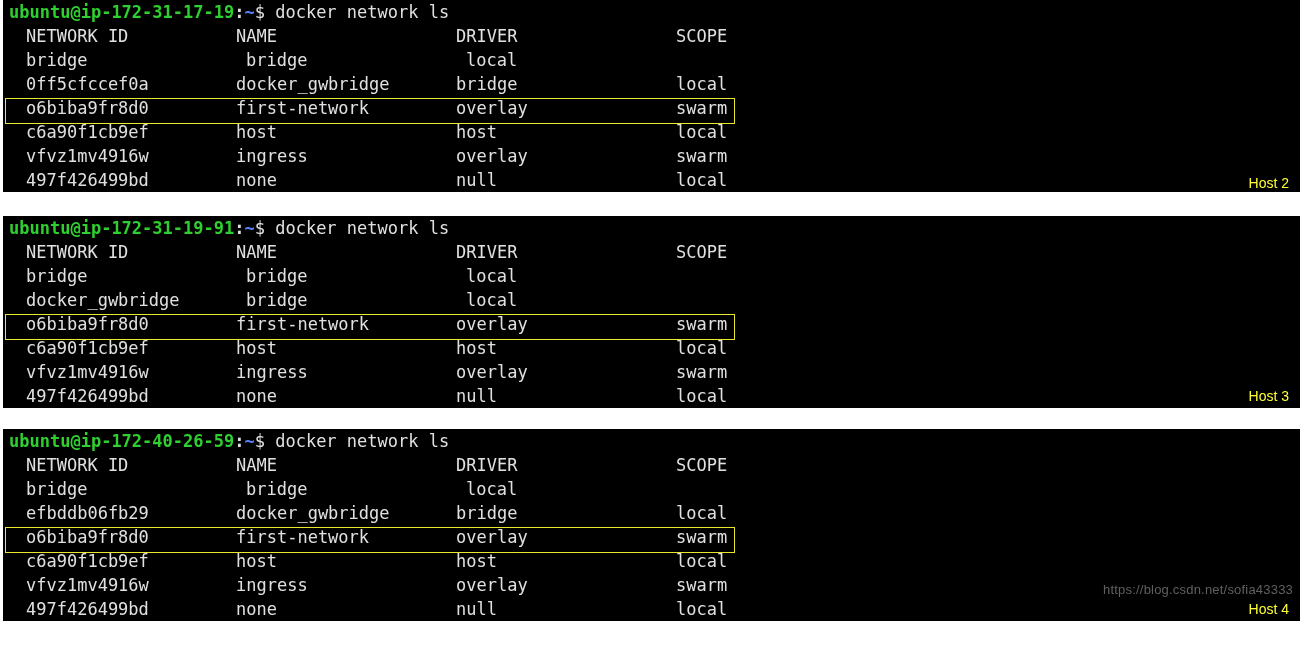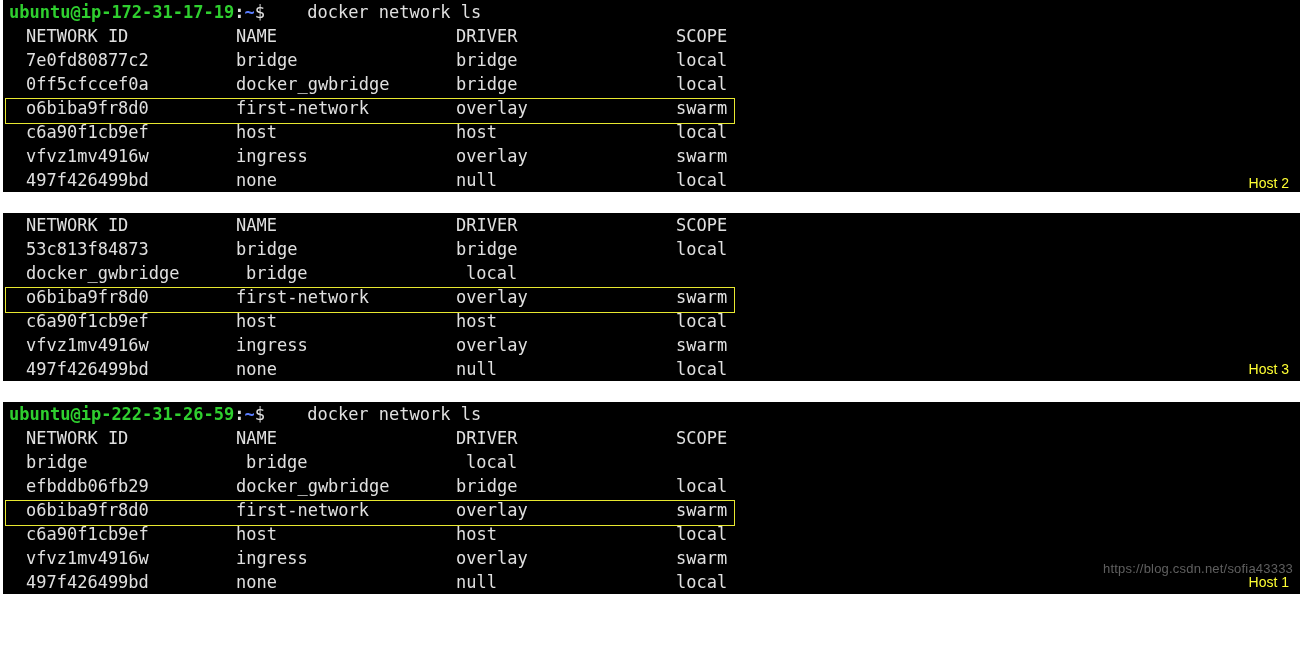--- a/index.html
+++ b/index.html
@@ -26,21 +26,21 @@
     border-width: 0;
   }
   .t0 { border-width: 0 3px 0 3px; }
   .t1 { border-width: 3px 3px 0 3px; }
   .t2 { border-width: 3px 3px 0 3px; }
   .user { color: #2fcf2f; font-weight: bold; }
   .host { color: #2fcf2f; font-weight: bold; }
   .colon { color: #e0e0e0; font-weight: bold; }
   .path { color: #5a7dff; font-weight: bold; }
   .dollar { color: #e0e0e0; }
-  .cmd { color: #e0e0e0; margin-left: 32px; }
+  .cmd { color: #e0e0e0; }
   .table-wrap {
     position: relative;
     border-style: solid;
     border-color: #ffffff;
     border-width: 0;
   }
   .w0 { border-width: 0 3px 3px 3px; }
   .w1 { border-width: 0 3px 0 3px; }
   .w2 { border-width: 0 3px 0 3px; }
   .row {
@@ -67,65 +67,66 @@
     right: 14px;
     bottom: 4px;
     color: #ffff33;
     font-family: Arial, sans-serif;
     font-size: 14px;
     font-weight: 400;
   }
   .watermark {
     position: absolute;
     right: 10px;
-    bottom: 18px;
+    bottom: 24px;
     color: #888888;
     font-family: Arial, sans-serif;
     font-size: 13px;
     opacity: 0.7;
     letter-spacing: 0.2px;
     text-align: center;
   }
 </style>
 </head>
 <body>
 
 <div id="root">
     <div class="terminal-block">
       <div class="prompt-line t0"><span class="user">ubuntu</span><span class="host">@</span><span class="host">ip-172-31-17-19</span><span class="colon">:</span><span class="path">~</span><span class="dollar">$ </span><span class="cmd">docker network ls</span></div>
       <div class="table-wrap w0">
         <div class="row"><span class="col-id">NETWORK ID</span><span class="col-name">NAME</span><span class="col-drv">DRIVER</span><span class="col-scope">SCOPE</span></div>
-        <div class="row"><span class="col-id">7e0fd80877c2</span><span class="col-name">bridge</span><span class="col-drv">bridge</span><span class="col-scope">local</span></div>
+        <div class="row"><span class="col-name">bridge</span><span class="col-drv">bridge</span><span class="col-scope">local</span></div>
         <div class="row"><span class="col-id">0ff5cfccef0a</span><span class="col-name">docker_gwbridge</span><span class="col-drv">bridge</span><span class="col-scope">local</span></div>
         <div class="row"><span class="col-id">o6biba9fr8d0</span><span class="col-name">first-network</span><span class="col-drv">overlay</span><span class="col-scope">swarm</span><div class="highlight-box"></div></div>
         <div class="row"><span class="col-id">c6a90f1cb9ef</span><span class="col-name">host</span><span class="col-drv">host</span><span class="col-scope">local</span></div>
         <div class="row"><span class="col-id">vfvz1mv4916w</span><span class="col-name">ingress</span><span class="col-drv">overlay</span><span class="col-scope">swarm</span></div>
         <div class="row"><span class="col-id">497f426499bd</span><span class="col-name">none</span><span class="col-drv">null</span><span class="col-scope">local</span></div>
       </div>
       <div class="host-label">Host 2</div>
     </div>
     <div class="terminal-block">
+      <div class="prompt-line t1"><span class="user">ubuntu</span><span class="host">@</span><span class="host">ip-172-31-19-91</span><span class="colon">:</span><span class="path">~</span><span class="dollar">$ </span><span class="cmd">docker network ls</span></div>
       <div class="table-wrap w1">
         <div class="row"><span class="col-id">NETWORK ID</span><span class="col-name">NAME</span><span class="col-drv">DRIVER</span><span class="col-scope">SCOPE</span></div>
-        <div class="row"><span class="col-id">53c813f84873</span><span class="col-name">bridge</span><span class="col-drv">bridge</span><span class="col-scope">local</span></div>
+        <div class="row"><span class="col-name">bridge</span><span class="col-drv">bridge</span><span class="col-scope">local</span></div>
         <div class="row"><span class="col-name">docker_gwbridge</span><span class="col-drv">bridge</span><span class="col-scope">local</span></div>
         <div class="row"><span class="col-id">o6biba9fr8d0</span><span class="col-name">first-network</span><span class="col-drv">overlay</span><span class="col-scope">swarm</span><div class="highlight-box"></div></div>
         <div class="row"><span class="col-id">c6a90f1cb9ef</span><span class="col-name">host</span><span class="col-drv">host</span><span class="col-scope">local</span></div>
         <div class="row"><span class="col-id">vfvz1mv4916w</span><span class="col-name">ingress</span><span class="col-drv">overlay</span><span class="col-scope">swarm</span></div>
         <div class="row"><span class="col-id">497f426499bd</span><span class="col-name">none</span><span class="col-drv">null</span><span class="col-scope">local</span></div>
       </div>
       <div class="host-label">Host 3</div>
     </div>
     <div class="terminal-block">
-      <div class="prompt-line t2"><span class="user">ubuntu</span><span class="host">@</span><span class="host">ip-222-31-26-59</span><span class="colon">:</span><span class="path">~</span><span class="dollar">$ </span><span class="cmd">docker network ls</span></div>
+      <div class="prompt-line t2"><span class="user">ubuntu</span><span class="host">@</span><span class="host">ip-172-40-26-59</span><span class="colon">:</span><span class="path">~</span><span class="dollar">$ </span><span class="cmd">docker network ls</span></div>
       <div class="table-wrap w2">
         <div class="row"><span class="col-id">NETWORK ID</span><span class="col-name">NAME</span><span class="col-drv">DRIVER</span><span class="col-scope">SCOPE</span></div>
         <div class="row"><span class="col-name">bridge</span><span class="col-drv">bridge</span><span class="col-scope">local</span></div>
         <div class="row"><span class="col-id">efbddb06fb29</span><span class="col-name">docker_gwbridge</span><span class="col-drv">bridge</span><span class="col-scope">local</span></div>
         <div class="row"><span class="col-id">o6biba9fr8d0</span><span class="col-name">first-network</span><span class="col-drv">overlay</span><span class="col-scope">swarm</span><div class="highlight-box"></div></div>
         <div class="row"><span class="col-id">c6a90f1cb9ef</span><span class="col-name">host</span><span class="col-drv">host</span><span class="col-scope">local</span></div>
         <div class="row"><span class="col-id">vfvz1mv4916w</span><span class="col-name">ingress</span><span class="col-drv">overlay</span><span class="col-scope">swarm</span></div>
         <div class="row"><span class="col-id">497f426499bd</span><span class="col-name">none</span><span class="col-drv">null</span><span class="col-scope">local</span></div>
       </div>
-      <div class="host-label">Host 1</div>
+      <div class="host-label">Host 4</div>
       <div class="watermark">https://blog.csdn.net/sofia43333</div>
     </div>
   </div>
 
 </body></html>

